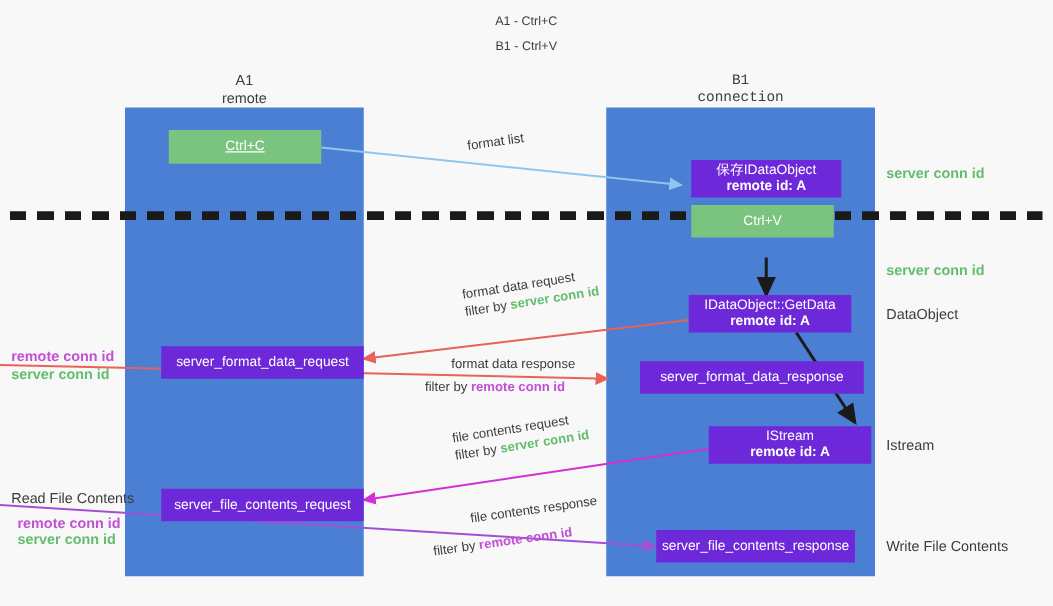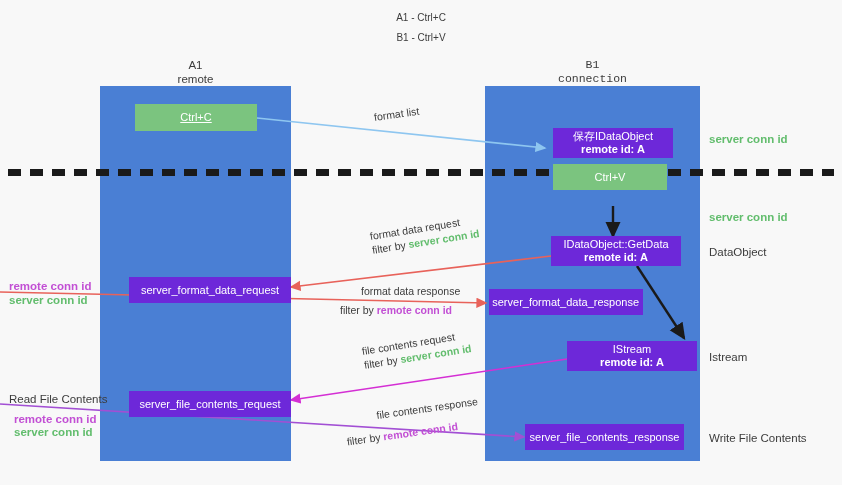--- a/index.html
+++ b/index.html
@@ -171,21 +171,21 @@
   <div class="abs box orange" style="left:551px; top:236px; width:130px; height:30px;">
     <span>IDataObject::GetData</span>
     <span class="l2">remote id: A</span>
   </div>
 
   <div class="abs box orange" style="left:567px; top:341px; width:130px; height:30px;">
     <span>IStream</span>
     <span class="l2">remote id: A</span>
   </div>
 
-  <div class="abs box orange" style="left:489px; top:289px; width:154px; height:26px;align-items:flex-end;">
+  <div class="abs box orange" style="left:512px; top:289px; width:179px; height:26px;">
     <span>server_format_data_response</span>
   </div>
 
   <div class="abs box orange" style="left:525px; top:424px; width:159px; height:26px;">
     <span>server_file_contents_response</span>
   </div>
 
   <div class="abs edge-label rot-up" style="left:374px; top:110px;">
     <span>format list</span>
   </div>

